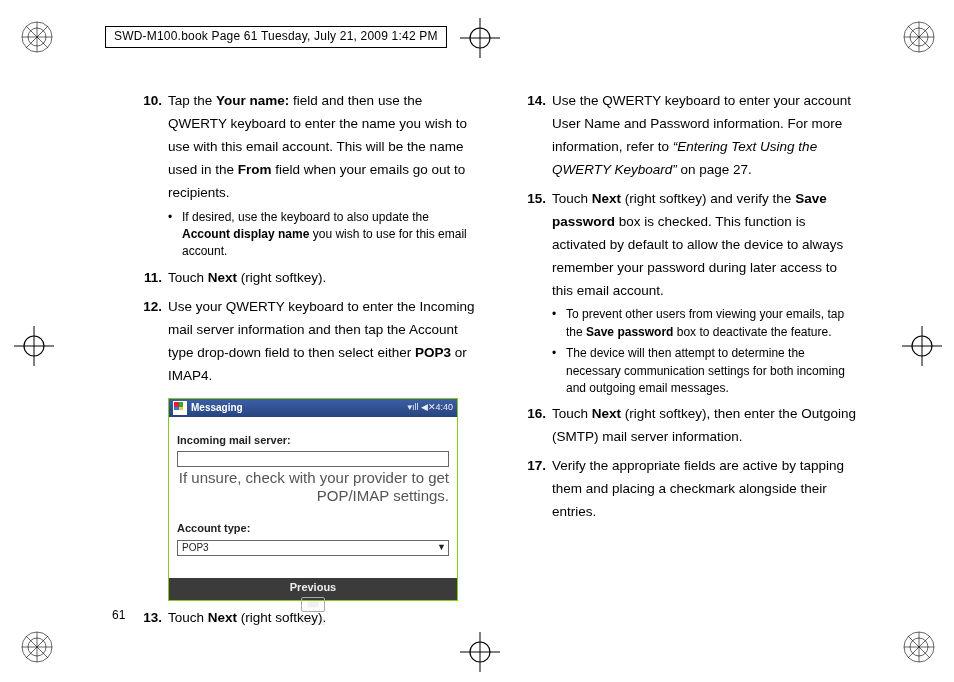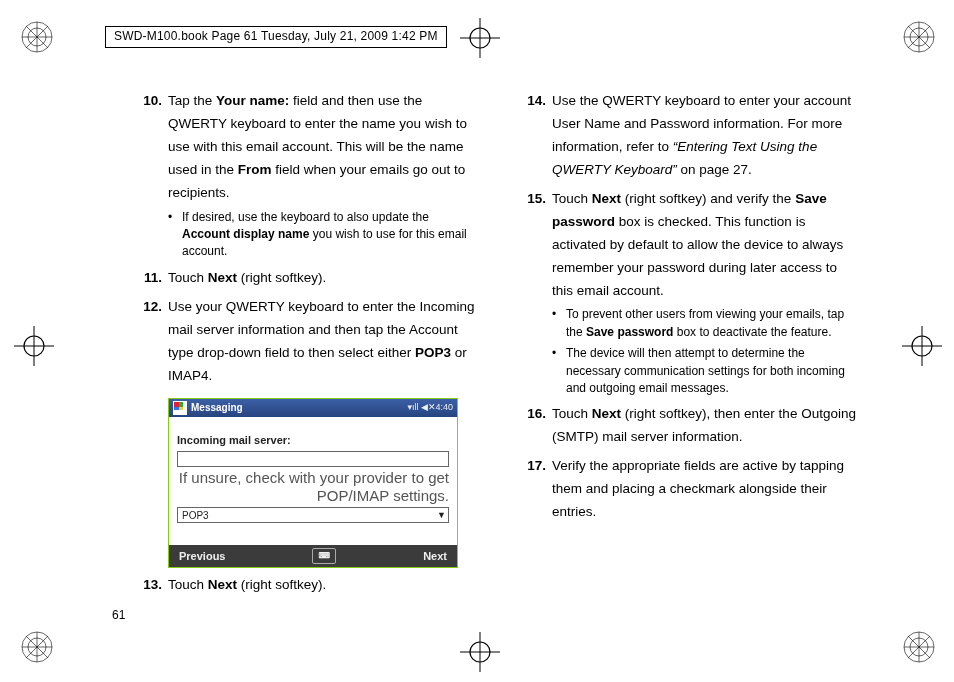--- a/index.html
+++ b/index.html
@@ -39,21 +39,21 @@
 .phone .bar-top .title { flex:1; padding-left:4px; font-weight:bold; }
 .phone .bar-top .sig, .phone .bar-top .vol { font-size:9px; opacity:.9; }
 .phone .bar-sub { background:#f2f2f2; border-bottom:1px solid #bbb; height:22px; display:flex; align-items:center; justify-content:space-between; padding:0 6px; font-weight:bold; }
 .phone .bar-sub .help { width:16px;height:16px;border-radius:50%;background:#3b7bd6;color:#fff;display:flex;align-items:center;justify-content:center;font-size:11px;}
 .phone .body { padding:8px 8px 4px 8px; }
 .phone .lbl { font-weight:bold; margin-top:6px; }
 .phone .inp { border:1px solid #666; height:16px; width:100%; box-sizing:border-box; background:#fff; margin-top:2px; }
 .phone .hint { font-size:15px; color:#555; margin-top:2px; line-height:1.2;text-align:right; }
 .phone .sel { border:1px solid #666; height:16px; width:100%; box-sizing:border-box; margin-top:2px; display:flex; align-items:center; justify-content:space-between; padding:0 2px 0 4px; font-size:10px; }
 .phone .sel .arrow { font-size:9px; }
-.phone .bar-bot { background:#3b3b3b; color:#eee; height:22px; display:flex; align-items:center; justify-content:space-between; padding:0 10px; font-size:11px; font-weight:bold; }
+.phone .bar-bot { background:#3b3b3b; color:#eee; height:22px; display:flex; align-items:center; justify-content:space-between; padding:0 10px; font-size:11px; font-weight:bold;flex-direction:column; }
 .phone .bar-bot .kbd { width:22px;height:14px;border:1px solid #aaa;border-radius:2px; display:flex;align-items:center;justify-content:center;font-size:8px;}
 
 </style>
 </head>
 <body>
 
 <div class="page">
 
   <div class="reg" style="left:460px; top:18px;">
     <svg width="40" height="40">
@@ -161,20 +161,21 @@
             <div class="bar-top">
               <span class="win"></span>
               <span class="title">Messaging</span>
               <span class="sig">▾ıll ◀✕</span>
               <span class="vol">4:40</span>
             </div>
             <div class="body">
               <div class="lbl">Incoming mail server:</div>
               <div class="inp"></div>
               <div class="hint">If unsure, check with your provider to get POP/IMAP settings.</div>
+              <div class="lbl" style="margin-top:14px">Account type:</div>
               <div class="sel">
                 <span>POP3</span>
                 <span class="arrow">▼</span>
               </div>
               <div style="height:18px"></div>
             </div>
             <div class="bar-bot">
               <span>Previous</span>
               <span class="kbd">⌨</span>
               <span>Next</span>

